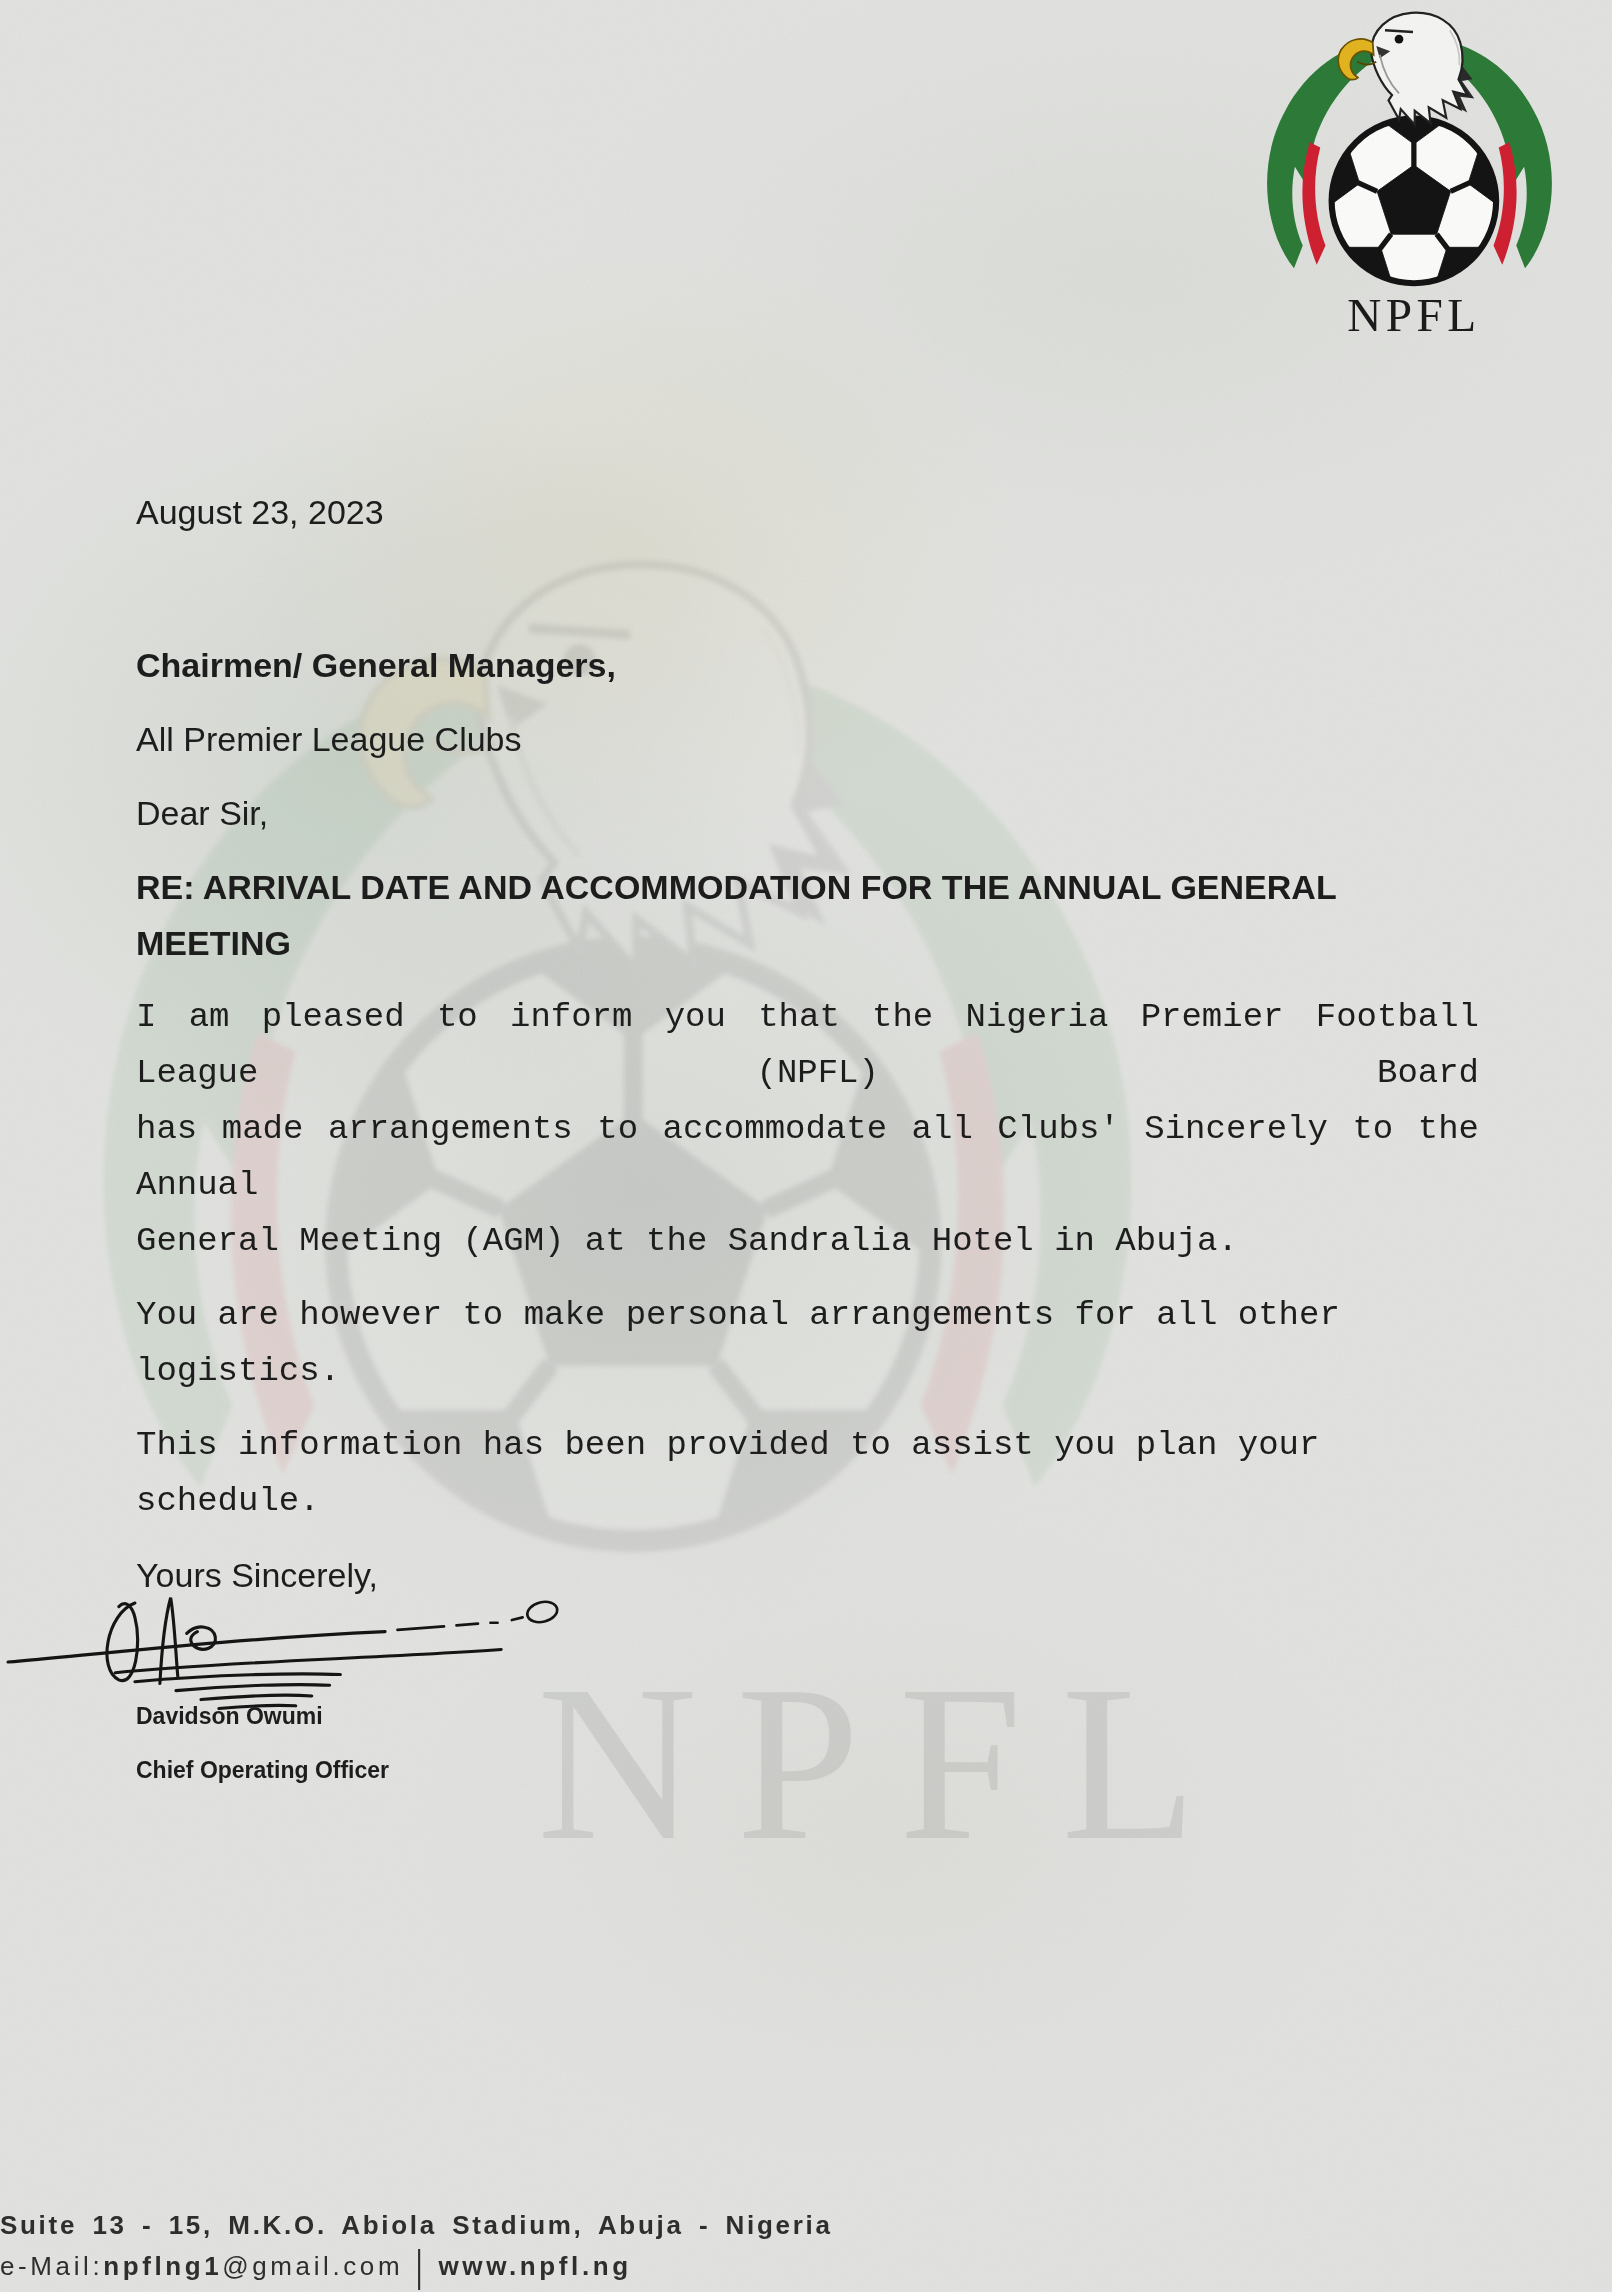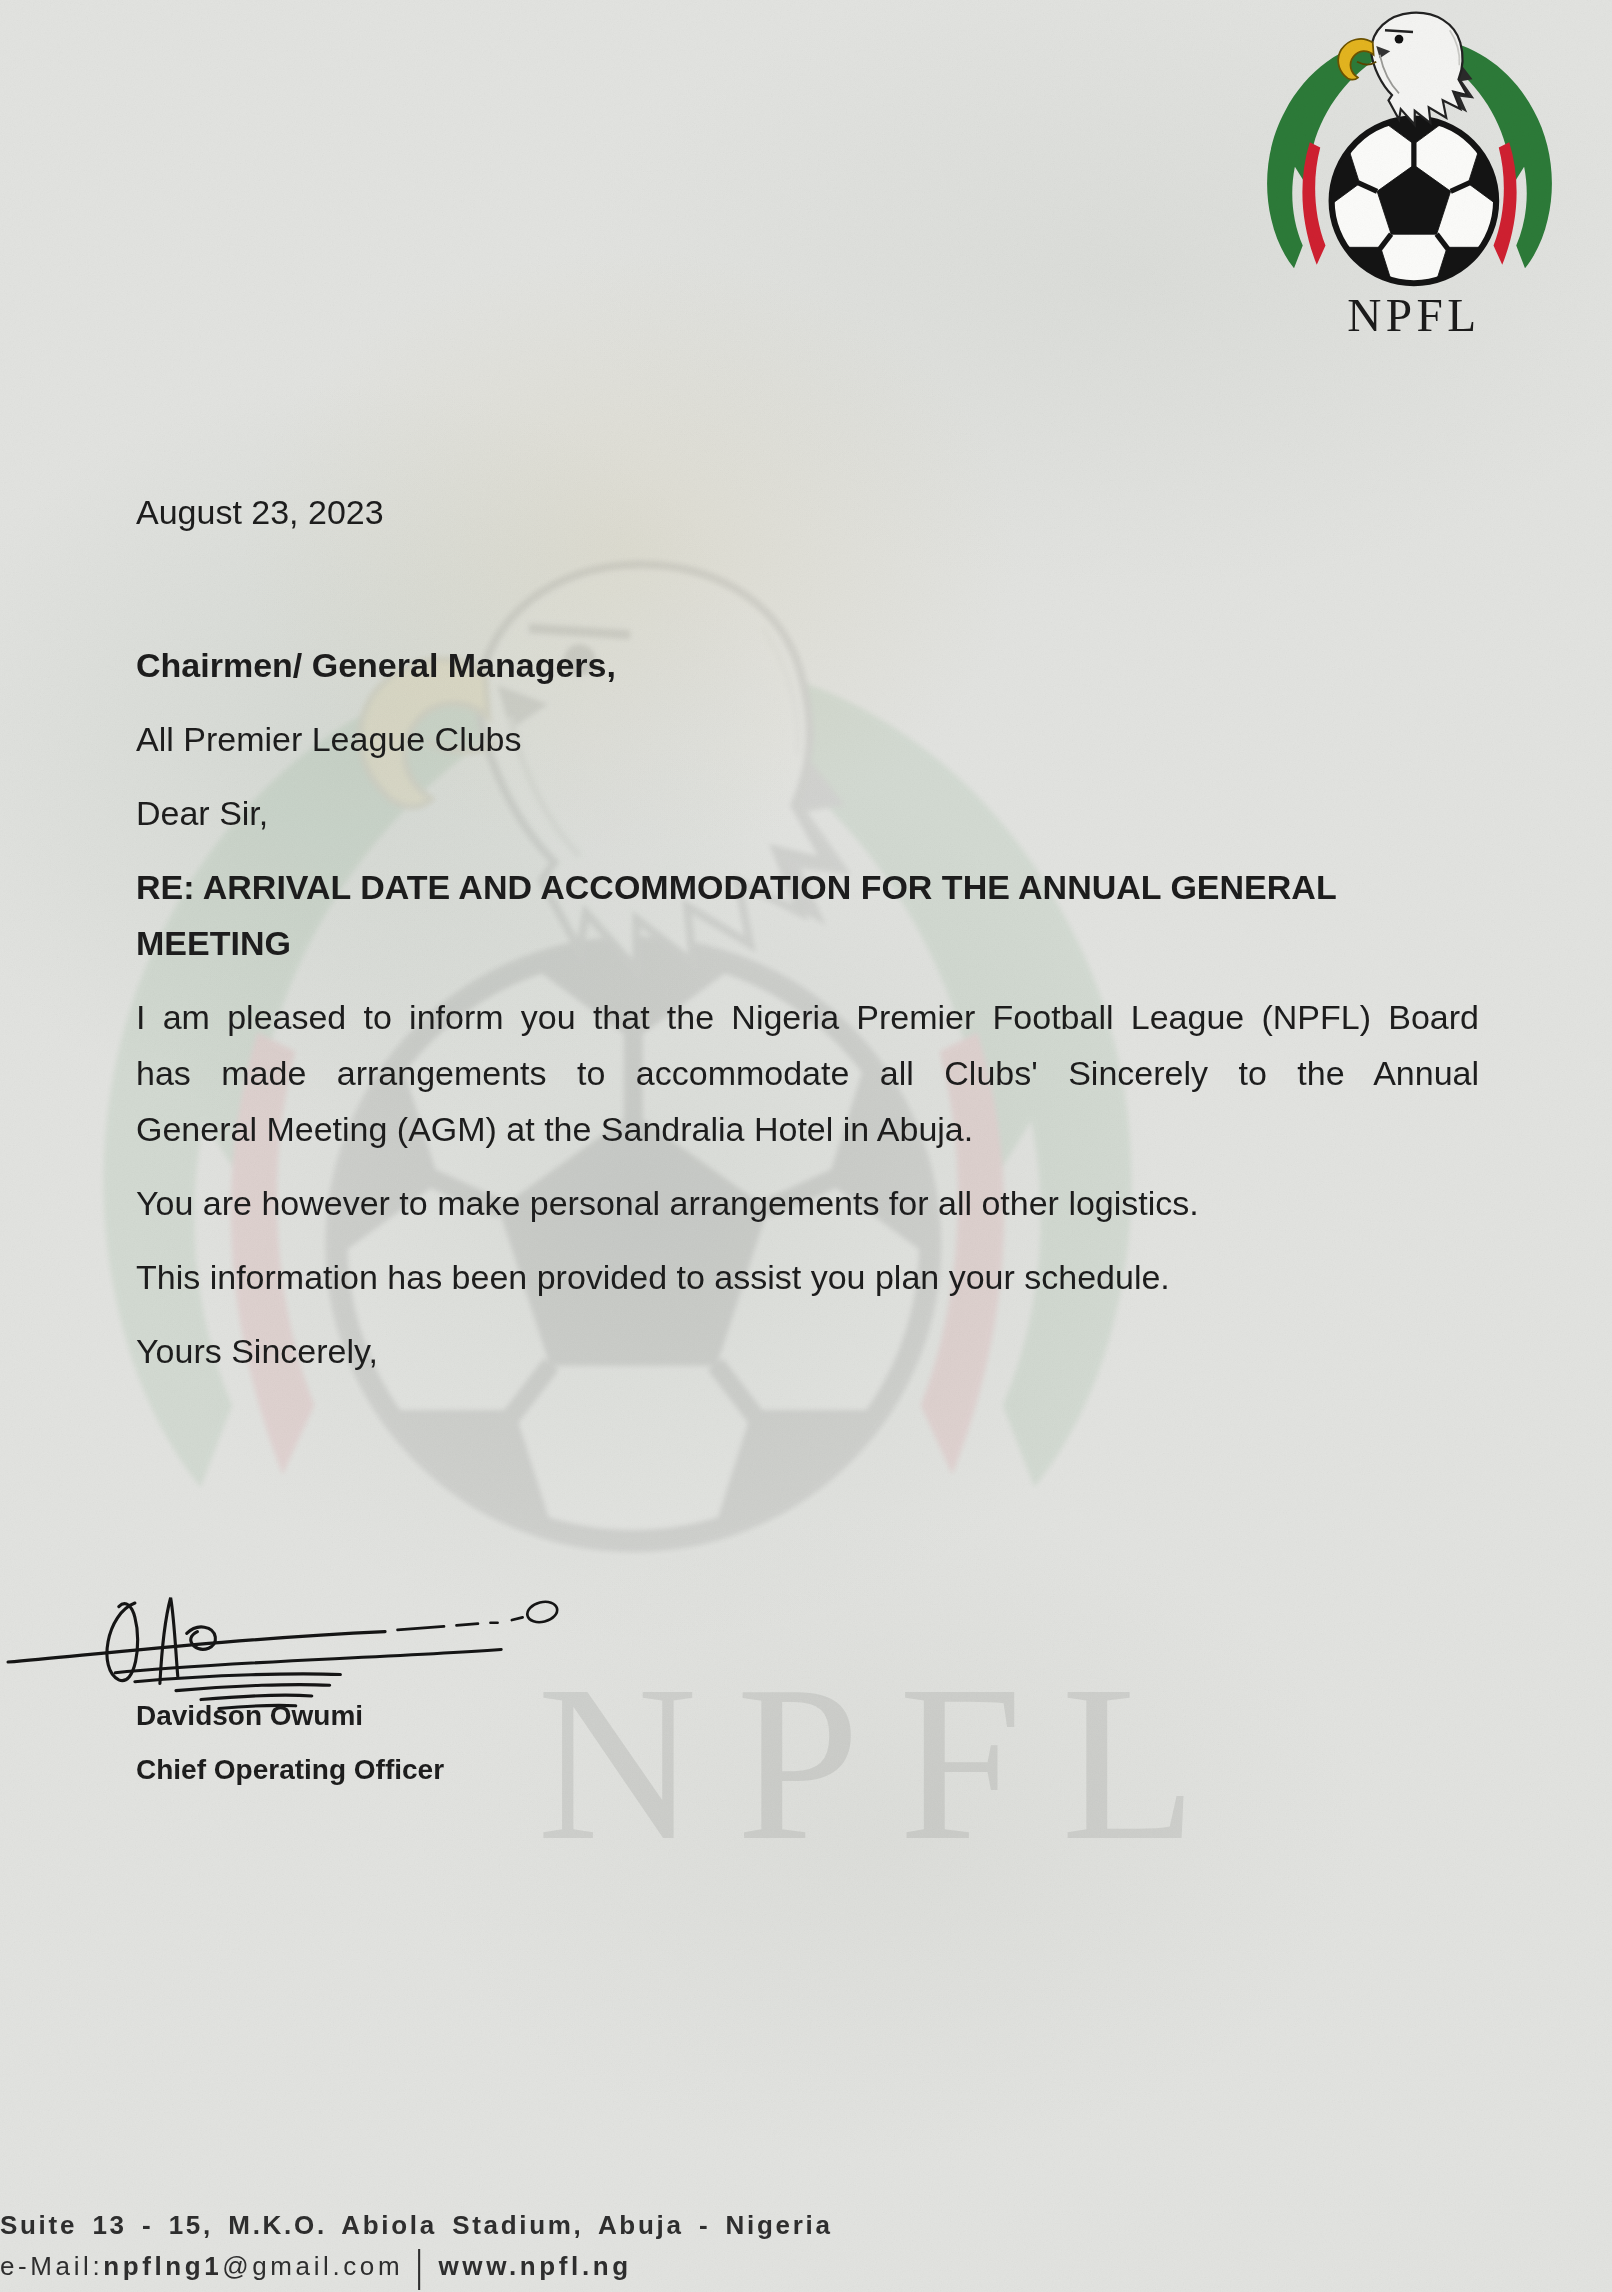--- a/index.html
+++ b/index.html
@@ -33,24 +33,24 @@
   }
   .logo{position:absolute;left:1252px;top:3.6px;width:315px;height:337px;}
   .content{
     position:absolute;left:136px;top:484px;width:1343px;
     font-size:34px;line-height:56px;
   }
   .date{margin-bottom:97px;}
   .mb{margin-bottom:18px;}
   .b{font-weight:700;}
   .para{margin-bottom:18px;}
-  .ln{min-height:56px;}
+  .ln{min-height:56px;font-family:Liberation Mono, monospace;}
   .j{text-align:justify;text-align-last:justify;}
   .sig-svg{position:absolute;left:0;top:1587px;width:645px;height:134px;}
-  .signoff{position:absolute;left:136px;top:1689px;font-size:28px;line-height:54px;}
+  .signoff{position:absolute;left:136px;top:1689px;font-size:23px;line-height:54px;}
   .signoff .name{font-weight:700;}
   .signoff .title{font-weight:700;}
   .footer{
     position:absolute;left:0;top:2205px;width:100%;
     text-align:left;color:#2e2e2e;font-size:26px;line-height:41px;
   }
   .footer .l1{font-weight:700;letter-spacing:2.7px;word-spacing:5.4px;}
   .footer .l2{letter-spacing:3.6px;}
   .footer .bold{font-weight:700;}
   .footer .sep{display:inline-block;transform:scaleY(1.7);font-weight:400;margin:0 12.5px;}

